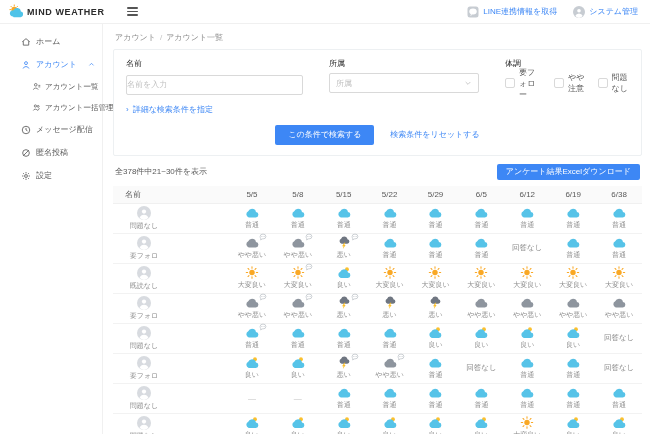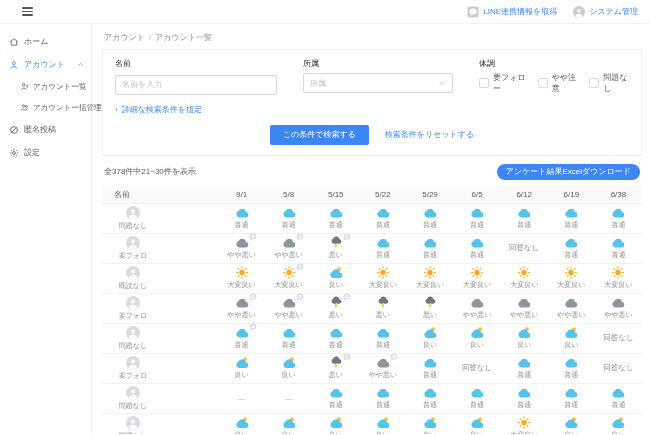--- a/index.html
+++ b/index.html
@@ -9,51 +9,51 @@
   
   .topbar { height:24px; display:flex; align-items:center; border-bottom:1px solid #f0f0f0; background:#fff; }
   .logo { display:flex; align-items:center; gap:4px; padding-left:8px; }
   .logo-text { font-size:9px; font-weight:bold; letter-spacing:.6px; color:#2b2b2b; white-space:nowrap; }
   .hamburger { margin-left:22px; width:11px; display:flex; flex-direction:column; gap:2px; cursor:pointer; }
   .hamburger i { display:block; height:1.5px; background:#555; border-radius:1px; }
   .topbar-right { margin-left:auto; display:flex; align-items:center; gap:16px; padding-right:12px; }
   .tb-btn { display:flex; align-items:center; gap:4px; font-size:8px; color:#3d87f5; cursor:pointer; white-space:nowrap; }
   
   .main { display:flex; height:410px; }
-  .sidebar { width:92px; border-right:1px solid #f0f0f0; padding-top:6px; flex-shrink:0; }
+  .sidebar { width:103px; border-right:1px solid #f0f0f0; padding-top:6px; flex-shrink:0;padding-left:12px; }
   .sb-item { display:flex; align-items:center; gap:5px; height:23px; padding-left:9px; font-size:8px; color:#595959; position:relative; cursor:pointer; white-space:nowrap; }
   .sb-item.active { color:#3d87f5; }
   .sb-icon { display:flex; align-items:center; }
   .sb-icon svg { width:10px; height:10px; }
   .sb-caret { position:absolute; right:7px; display:flex; }
   .sb-sub { display:flex; align-items:center; gap:4px; height:21px; padding-left:20px; font-size:7.5px; color:#595959; cursor:pointer; white-space:nowrap; }
   .sb-sub .sb-icon svg { width:9px; height:9px; }
   .content { flex:1; padding:6px 8px 0 10px; overflow:hidden; }
   
   .breadcrumb { font-size:8px; color:#8c8c8c; margin:2px 0 6px 2px; }
   .breadcrumb .sep { margin:0 4px; color:#bfbfbf; }
   
   .filter-card { border:1px solid #edf0f2; border-radius:2px; padding:8px 12px 10px; background:#fff; }
   .f-row { display:flex; gap:26px; }
   .f-label { font-size:8px; color:#262626; margin-bottom:4px; display:block; }
-  .f-input { width:162px; height:20px; border:1px solid #d9d9d9; border-radius:2px; font-size:8px; padding:0 6px; color:#333; outline:none; font-family:inherit; }
+  .f-input { width:177px; height:20px; border:1px solid #d9d9d9; border-radius:2px; font-size:8px; padding:0 0; color:#333; outline:none; font-family:inherit; }
   .f-input::placeholder { color:#bfbfbf; }
   .f-select { width:150px; height:20px; border:1px solid #d9d9d9; border-radius:2px; display:flex; align-items:center; justify-content:space-between; padding:0 6px; font-size:8px; color:#bfbfbf; cursor:pointer; }
   .cb-group { display:flex; gap:12px; align-items:center; height:20px; }
   .cb { display:flex; align-items:center; gap:4px; font-size:8px; color:#595959; cursor:pointer; }
   .cb-box { width:10px; height:10px; border:1px solid #d9d9d9; border-radius:2px; background:#fff; flex-shrink:0; }
   .adv-link { margin-top:9px; font-size:8px; color:#3d87f5; display:flex; align-items:center; gap:4px; cursor:pointer; width:fit-content; }
   .adv-arrow { font-size:8px; }
   .actions { margin-top:10px; display:flex; justify-content:center; align-items:center; gap:16px; }
   .search-btn { height:20px; padding:0 13px; background:#3d87f5; color:#fff; font-size:8px; border:none; border-radius:2px; cursor:pointer; font-family:inherit; }
   .reset-link { font-size:8px; color:#3d87f5; cursor:pointer; }
   
   .result-bar { margin:8px 2px 0; display:flex; justify-content:space-between; align-items:center; }
   .count { font-size:8px; color:#595959; }
-  .excel-btn { height:16px; padding:0 9px; background:#3d87f5; color:#fff; font-size:8px; border:none; border-radius:8px; cursor:pointer; font-family:inherit; }
+  .excel-btn { height:16px; padding:0 9px; background:#3d87f5; color:#fff; font-size:8px; border:none; border-radius:2px; cursor:pointer; font-family:inherit; }
   
   .table { margin-top:6px; }
   .t-head { display:grid; grid-template-columns:116px repeat(9,1fr); height:18px; background:#fafafa; border-bottom:1px solid #f0f0f0; align-items:center; font-size:8px; color:#595959; }
   .t-head .name-h { padding-left:12px; }
   .t-head .date-h { text-align:center; }
   .t-row { display:grid; grid-template-columns:116px repeat(9,1fr); height:30px; border-bottom:1px solid #f2f2f2; align-items:center; }
   .name-cell { display:inline-flex; flex-direction:column; align-items:center; margin-left:12px; width:38px; cursor:pointer; }
   .name-cell svg { width:14px; height:14px; }
   .acct-label { font-size:7px; color:#8c8c8c; margin-top:1px; white-space:nowrap; }
   .w-cell { display:flex; flex-direction:column; align-items:center; justify-content:center; }
@@ -63,20 +63,35 @@
   .w-label { font-size:7px; color:#8c8c8c; margin-top:1px; white-space:nowrap; }
   .no-ans { font-size:7.5px; color:#8c8c8c; }
   .dash { font-size:8px; color:#bfbfbf; }
 </style>
 </head>
 <body>
 
 <div class="app">
 
   <header class="topbar">
+    <div class="logo">
+      <span style="display:flex">
+        <svg width="15" height="15" viewBox="0 0 24 24">
+          <g stroke="#f9a825" stroke-width="1.6" stroke-linecap="round">
+            <line x1="10" y1="1.5" x2="10" y2="3.2"></line>
+              <line x1="3" y1="9" x2="4.7" y2="9"></line>
+            <line x1="4.8" y1="3.8" x2="6" y2="5"></line>
+              <line x1="14" y1="5" x2="15.2" y2="3.8"></line>
+          </g>
+          <circle cx="10" cy="9" r="4.5" fill="#f9a825"></circle>
+          <path d="M8 20a5 5 0 1 1 1-9.9 6 6 0 0 1 11.5 2A4.5 4.5 0 0 1 19 21H9z" fill="#4fc3e8"></path>
+        </svg>
+      </span>
+      <span class="logo-text">MIND WEATHER</span>
+    </div>
     <span class="hamburger">
         <i></i>
         <i></i>
         <i></i>
       </span>
     <div class="topbar-right">
       <div class="tb-btn">
         <span style="display:flex">
           <svg width="12" height="12" viewBox="0 0 24 24">
               <rect x="1" y="1" width="22" height="22" rx="5" fill="#c7ccd2"></rect>
@@ -141,20 +156,29 @@
               <path d="M3.5 20a6 6 0 0 1 11 0"></path>
               <circle cx="16.5" cy="9" r="2.5"></circle>
               <path d="M15.5 20a5.5 5.5 0 0 1 5-5"></path>
             </svg>
           </span>
           <span>アカウント一括管理</span>
         </div>
         <div class="sb-item">
           <span class="sb-icon">
             <svg viewBox="0 0 24 24" fill="none" stroke="currentColor" stroke-width="2">
+              <circle cx="12" cy="12" r="9"></circle>
+              <path d="M12 7v5l3.5 2"></path>
+            </svg>
+          </span>
+          <span>メッセージ配信</span>
+        </div>
+        <div class="sb-item">
+          <span class="sb-icon">
+            <svg viewBox="0 0 24 24" fill="none" stroke="currentColor" stroke-width="2">
               <circle cx="12" cy="12" r="8"></circle>
               <line x1="5.5" y1="18.5" x2="18.5" y2="5.5"></line>
             </svg>
           </span>
           <span>匿名投稿</span>
         </div>
         <div class="sb-item">
           <span class="sb-icon">
             <svg viewBox="0 0 24 24" fill="none" stroke="currentColor" stroke-width="2">
               <circle cx="12" cy="12" r="3.4"></circle>
@@ -216,21 +240,21 @@
       </div>
 
       <div class="result-bar">
         <span class="count">全378件中21~30件を表示</span>
         <button class="excel-btn">アンケート結果Excelダウンロード</button>
       </div>
 
       <div class="table" id="weather-table">
           <div class="t-head">
             <span class="name-h">名前</span>
-            <span class="date-h">9/1</span>
+            <span class="date-h">5/5</span>
             <span class="date-h">5/8</span>
             <span class="date-h">5/15</span>
             <span class="date-h">5/22</span>
             <span class="date-h">5/29</span>
             <span class="date-h">6/5</span>
             <span class="date-h">6/12</span>
             <span class="date-h">6/19</span>
             <span class="date-h">6/38</span>
           </div>
           <div class="t-row">

